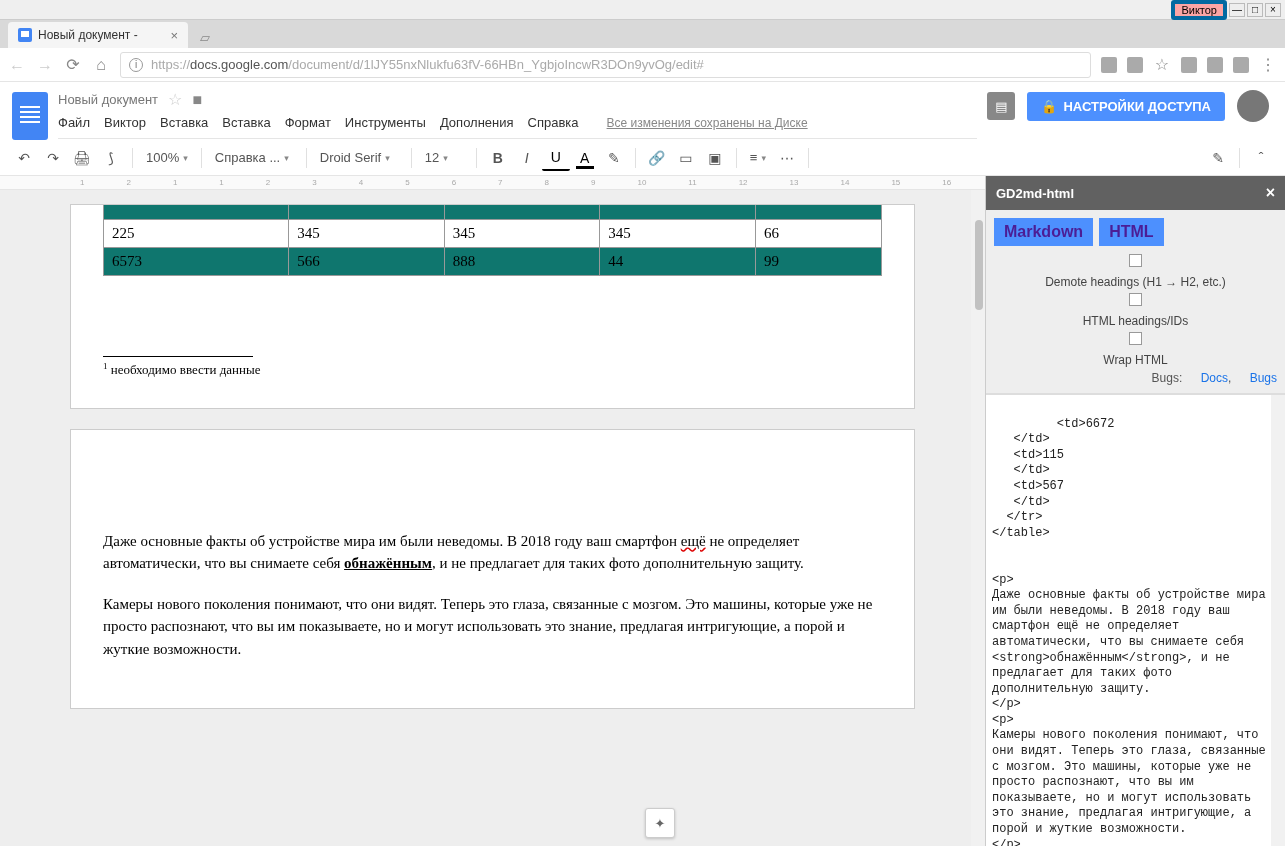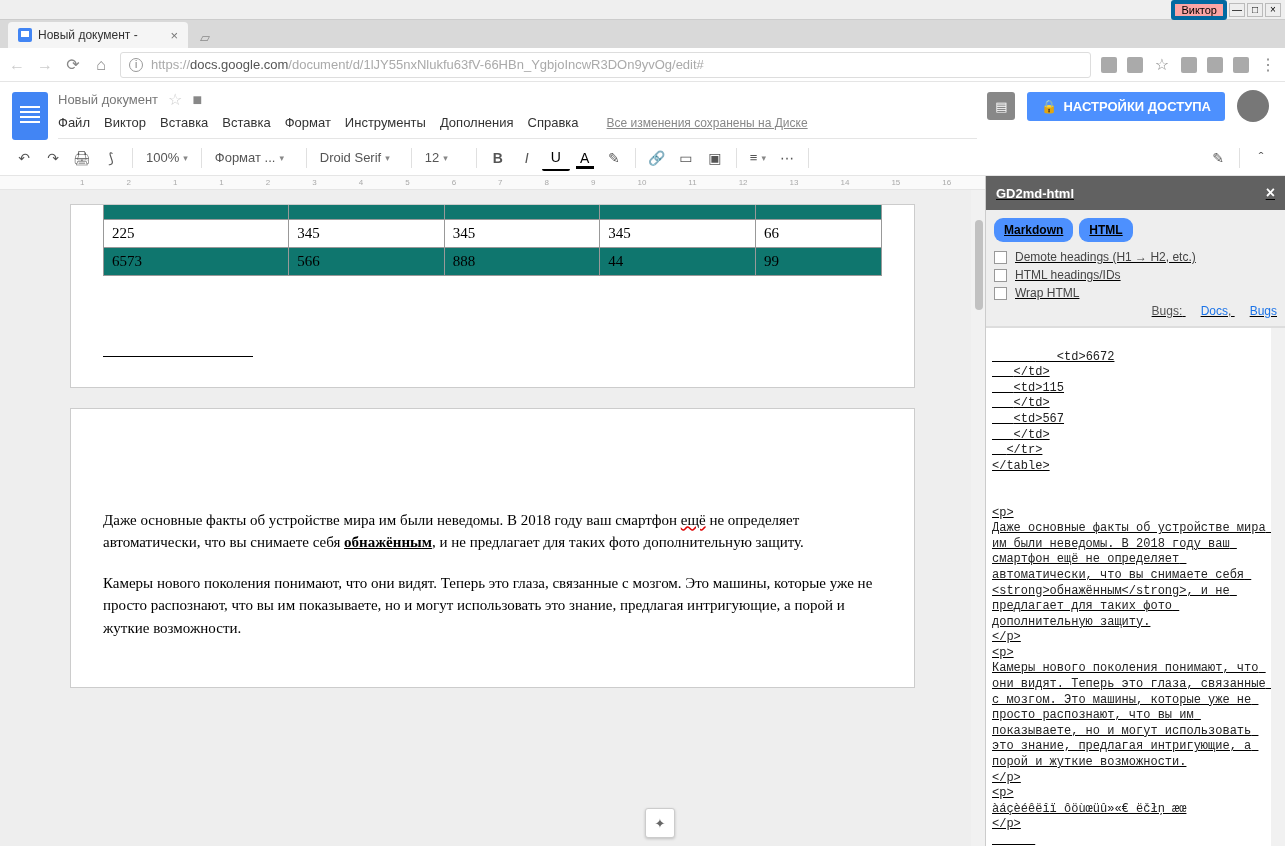--- a/index.html
+++ b/index.html
@@ -68,27 +68,27 @@
 .footnote { font-family: 'Droid Serif', Georgia, serif; font-size: 13px; margin-top: 4px; }
 .footnote sup { font-size: 9px; }
 .page2 { padding-top: 100px; font-family: 'Droid Serif', Georgia, serif; font-size: 15px; line-height: 1.5; }
 .page2 p { margin-bottom: 18px; }
 .wiggly { text-decoration: underline wavy #d00; }
 .bold-u { font-weight: bold; text-decoration: underline; }
 .scroll-right { position: absolute; right: 0; top: 14px; bottom: 0; width: 14px; background: #f1f1f1; }
 .scroll-thumb { position: absolute; right: 2px; top: 30px; width: 8px; height: 90px; background: #c1c1c1; border-radius: 4px; }
 
 
-.sidebar { width: 300px; border-left: 1px solid #ccc; display: flex; flex-direction: column; text-decoration: underline; }
+.sidebar { width: 300px; border-left: 1px solid #ccc; display: flex; flex-direction: column; }
 .side-title { background: #616161; color: #fff; padding: 8px 10px; display: flex; align-items: center; font-size: 13px; font-weight: bold; }
 .side-title .close-x { margin-left: auto; font-size: 16px; cursor: default; }
 .side-ctrls { background: #eeeeee; padding: 8px; border-bottom: 1px solid #ddd; }
 .btn-grp { display: flex; gap: 6px; margin-bottom: 8px; }
-.sbtn { background: #4d90fe; color: #000000; padding: 5px 10px; border-radius: 9px; font-size: 12px; font-weight: bold; }
-.chk-row { display: flex; align-items: center; font-size: 12px; color: #444; gap: 8px; margin: 4px 0; }
+.sbtn { background: #4d90fe; color: #4c1d95; padding: 5px 10px; border-radius: 0; font-size: 16px; font-weight: bold; }
+.chk-row { display: flex; align-items: center; font-size: 12px; color: #444; gap: 8px; margin: 4px 0; flex-direction: column; }
 .chk { width: 13px; height: 13px; border: 1px solid #999; background:#fff; }
 .help-row { font-size: 12px; text-align: right; color: #555; margin-top:4px; }
 .help-row a { color: #1a73e8; text-decoration: none; margin-left: 15px; }
 .code-out { flex: 1; font-family: 'Courier New', monospace; font-size: 12px; padding: 6px; overflow: hidden; color: #222; line-height: 1.3; white-space: pre-wrap; border-top: 1px solid #ddd; position:relative; }
 .code-scroll { position: absolute; right: 0; top: 0; bottom: 0; width: 14px; background: #f1f1f1; }
 .explore-btn { position: absolute; bottom: 8px; right: 310px; width: 30px; height: 30px; background: #fff; border: 1px solid #ccc; border-radius: 3px; box-shadow: 0 1px 3px rgba(0,0,0,0.2); display:flex;align-items:center;justify-content:center;color:#666; }
 </style>
 </head>
 <body>
 
@@ -165,21 +165,21 @@
   <div class="tb-btn">↷</div>
   <div class="tb-btn">🖨</div>
   <div class="tb-btn">⟆</div>
   <div class="tb-sep"></div>
   <div class="tb-drop">
       <span>100%</span>
       <span class="caret">▾</span>
     </div>
   <div class="tb-sep"></div>
   <div class="tb-drop" style="width:90px">
-      <span>Формат ...</span>
+      <span>Справка ...</span>
       <span class="caret">▾</span>
     </div>
   <div class="tb-sep"></div>
   <div class="tb-drop" style="width:90px">
       <span>Droid Serif</span>
       <span class="caret">▾</span>
     </div>
   <div class="tb-sep"></div>
   <div class="tb-drop" style="width:50px">
       <span>12</span>
@@ -252,20 +252,21 @@
           <tr class="shaded">
                 <td>6573</td>
                 <td>566</td>
                 <td>888</td>
                 <td>44</td>
                 <td>99</td>
               </tr>
         </tbody>
           </table>
         <div class="hr-line"></div>
+        <p class="footnote"><sup>1</sup> <span>необходимо ввести данные</span></p>
       </div>
       <div class="page page2">
         <p>
           <span>Даже основные факты об устройстве мира им были неведомы. В 2018 году ваш смартфон </span><span class="wiggly">ещё</span><span> не определяет автоматически, что вы снимаете себя </span><span class="bold-u wiggly">обнажённым</span><span>, и не предлагает для таких фото дополнительную защиту.</span>
         </p>
         <p>Камеры нового поколения понимают, что они видят. Теперь это глаза, связанные с мозгом. Это машины, которые уже не просто распознают, что вы им показываете, но и могут использовать это знание, предлагая интригующие, а порой и жуткие возможности.</p>
       </div>
     </div>
     <div class="scroll-right">
       <div class="scroll-thumb"></div>

